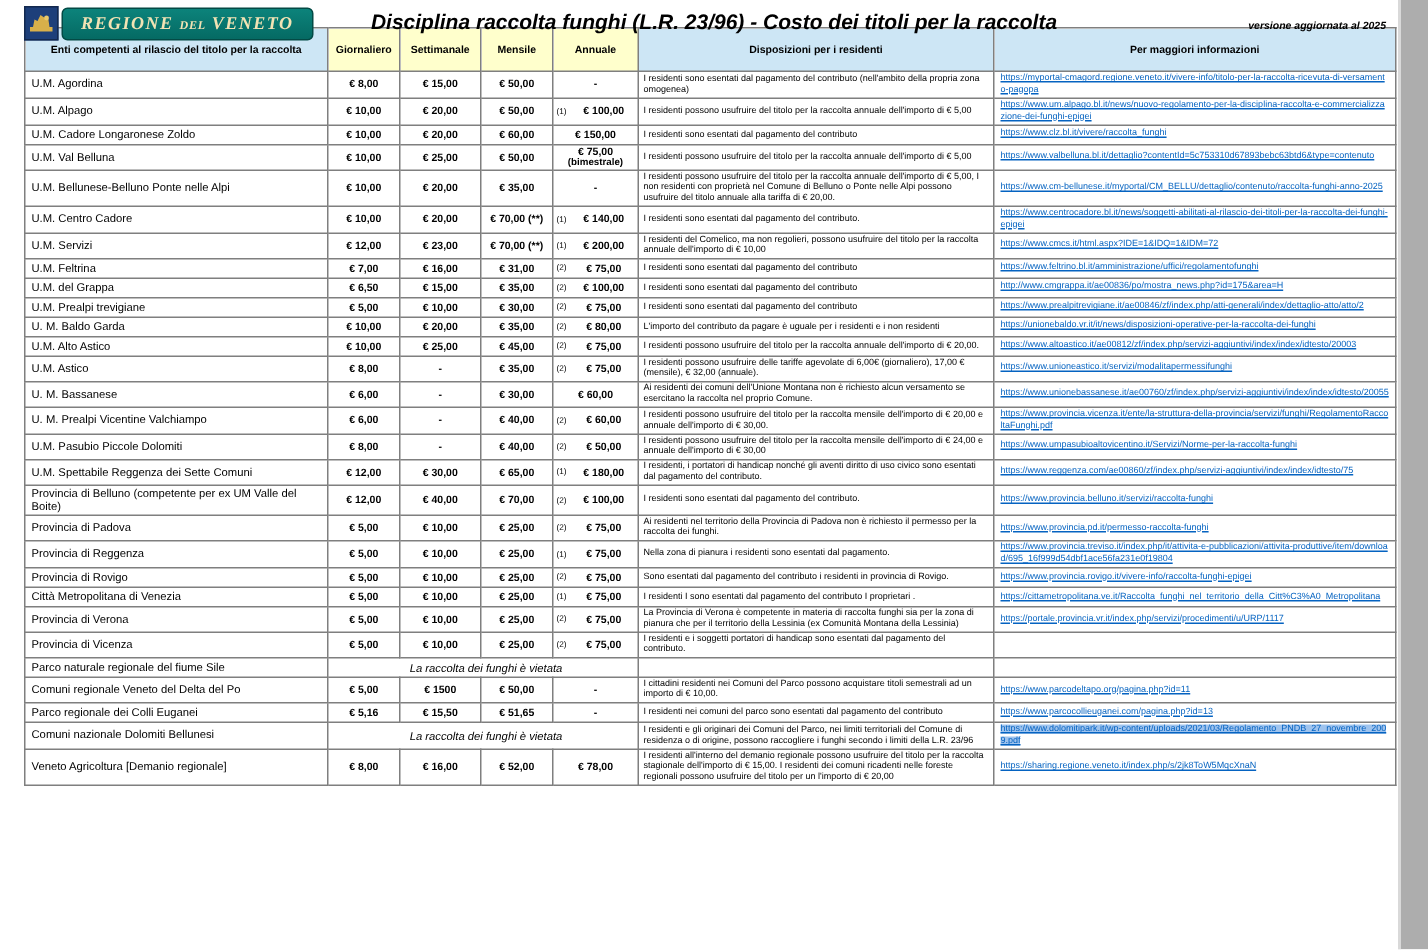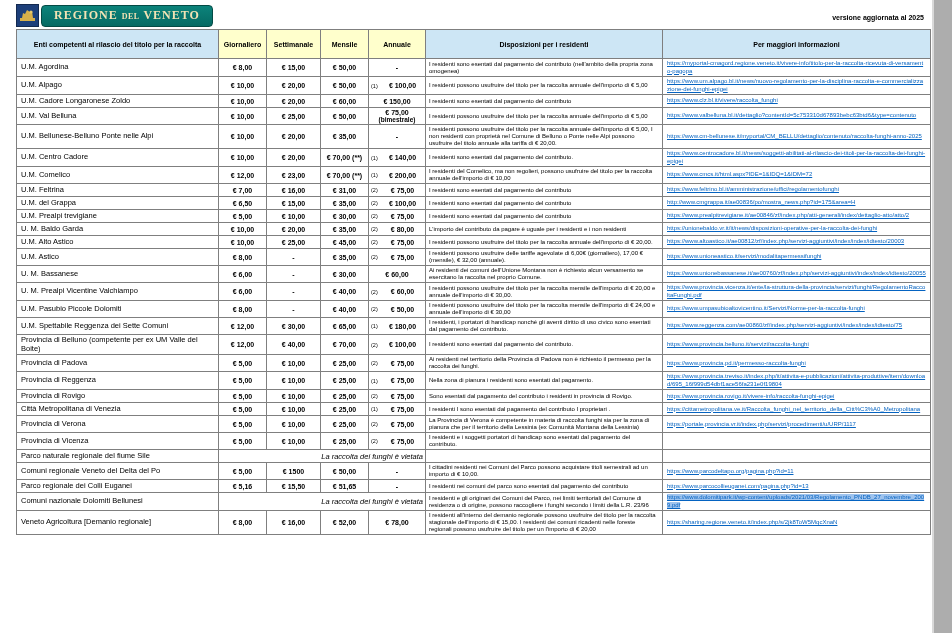--- a/index.html
+++ b/index.html
@@ -1,20 +1,20 @@
 <!DOCTYPE html>
 <html><head>
 <meta charset="utf-8">
 <style>
   html,body{margin:0;padding:0;background:#ffffff;}
   body{font-family:"Liberation Sans",sans-serif;color:#000;}
   .canvas{position:relative;width:952px;height:633px;overflow:hidden;background:#fff;}
 
   
-  .topbar{position:relative;height:29px;}
+  .topbar{position:relative;height:18px;font-style:italic;}
   .logo{position:absolute;left:16px;top:4px;display:flex;align-items:center;gap:2px;}
   .crest{width:21px;height:21px;background:#1d3f7a;border:1px solid #13294f;display:flex;align-items:center;justify-content:center;}
   .pill{background:linear-gradient(#0c837b,#056a63);border:1px solid #034a45;border-radius:4px;padding:2px 12px 3px 12px;
         font-family:"Liberation Serif",serif;color:#f2e3b4;font-weight:bold;letter-spacing:1px;font-size:12px;white-space:nowrap;}
   .pill .del{font-size:8px;letter-spacing:0.5px;}
   .doc-title{position:absolute;left:0;right:0;top:6px;text-align:center;font-size:14px;font-weight:bold;}
   .version{position:absolute;right:28px;top:14px;font-size:7px;font-weight:bold;}
 
   
   table{border-collapse:collapse;table-layout:fixed;margin-left:16px;width:914px;}
@@ -24,21 +24,21 @@
   .h-blue{background:#cde6f5;}
   .h-yellow{background:#ffffcc;}
   tbody td{padding:1px 2px;}
   td.c-ente{font-size:7.5px;text-align:left;padding-left:4px;line-height:1.15;}
   td.c-num{font-size:7px;font-weight:bold;text-align:center;white-space:nowrap;}
   td.c-annuale{white-space:normal;}
   .a-line{display:flex;align-items:center;}
   .a-note{font-size:5.5px;font-weight:normal;width:11px;text-align:left;flex:none;}
   .a-val{flex:1;text-align:center;}
   .a-sub{font-size:6.5px;font-weight:bold;text-align:center;}
-  td.c-banned{font-size:7.5px;font-style:italic;text-align:right;padding-left:6px;}
+  td.c-banned{font-size:7.5px;font-style:italic;text-align:center;padding-left:6px;}
   td.c-disp{font-size:6px;line-height:7px;text-align:left;padding:1px 3px;}
   td.c-link{font-size:6px;line-height:7.5px;text-align:left;padding:1px 4px;word-break:break-all;}
   td.c-link a{color:#0563c1;text-decoration:underline;}
   td.c-link a.hl{background:#9ec3ee;}
   tbody tr{height:13px;margin-left:48px;}
 
   
   .side-strip{position:absolute;top:0;right:0;width:18px;height:633px;background:#adadad;border-left:2px solid #d9d9d9;}
 </style>
 </head>
@@ -54,20 +54,21 @@
           <path d="M3 11 L4 6 L6 7 L8 3 L11 5 L13 4 L14 11 Z" fill="#d8b04a"></path>
           <circle cx="12" cy="5" r="1.6" fill="#e8c86a"></circle>
         </svg>
       </div>
       <div class="pill">
         <span>REGIONE</span>
         <span class="del">DEL</span>
         <span>VENETO</span>
       </div>
     </div>
+    <div class="doc-title">Disciplina raccolta funghi (L.R. 23/96)  - Costo dei titoli per la raccolta</div>
     <div class="version">versione aggiornata al  2025</div>
   </div>
 
   <table>
     <colgroup>
       <col class="c0">
         <col class="c1">
         <col class="c2">
         <col class="c3">
         <col class="c4">
@@ -161,21 +162,21 @@
           <td class="c-num c-annuale">
             <div class="a-line">
               <span class="a-note">(1)</span>
               <span class="a-val">€ 140,00</span>
             </div>
           </td>
           <td class="c-disp">I residenti sono esentati dal pagamento del contributo.</td>
           <td class="c-link"><a href="#">https://www.centrocadore.bl.it/news/soggetti-abilitati-al-rilascio-dei-titoli-per-la-raccolta-dei-funghi-epigei</a></td>
         </tr>
         <tr>
-          <td class="c-ente">U.M. Comelico</td>
+          <td class="c-ente">U.M. Servizi</td>
           <td class="c-num">€ 12,00</td>
           <td class="c-num">€ 23,00</td>
           <td class="c-num">€ 70,00 (**)</td>
           <td class="c-num c-annuale">
             <div class="a-line">
               <span class="a-note">(1)</span>
               <span class="a-val">€ 200,00</span>
             </div>
           </td>
           <td class="c-disp">I residenti del Comelico, ma non regolieri, possono usufruire del titolo per la raccolta annuale dell'importo di € 10,00</td>

